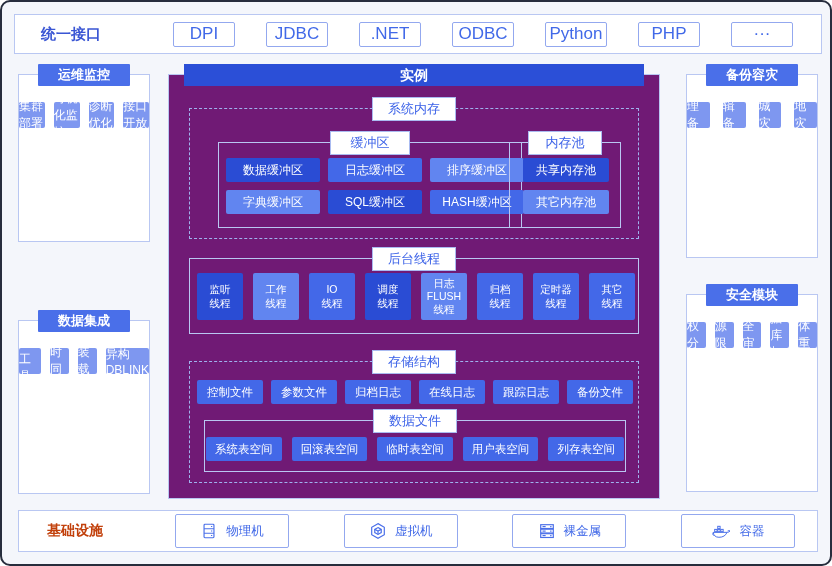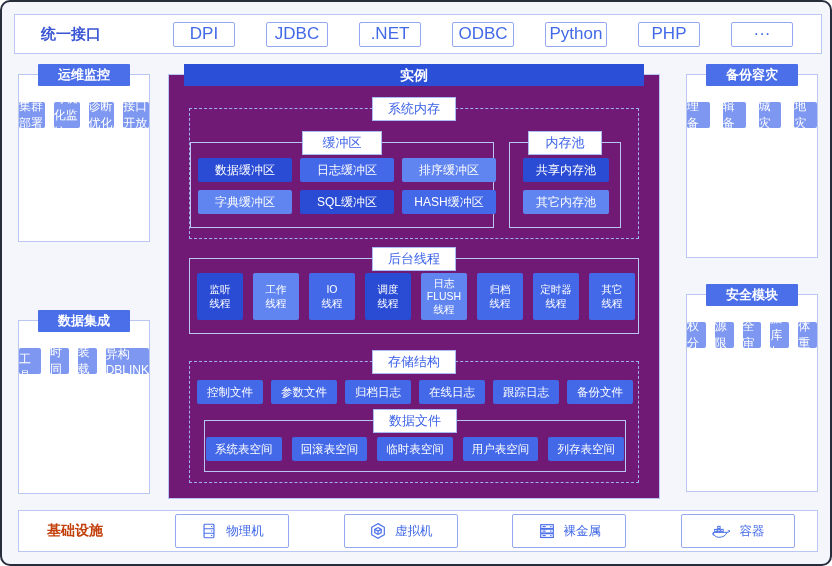--- a/index.html
+++ b/index.html
@@ -38,21 +38,21 @@
 
   
   .center { position:absolute; left:166px; top:72px; width:492px; height:425px;
             background:#701a75; border:1px solid #b9c7f2; }
   .instance-bar { position:absolute; top:-11px; left:50%; transform:translateX(-50%);
                   width:460px; height:22px; background:#2b4fd7; color:#fff; font-weight:bold;
                   font-size:14px; text-align:center; line-height:22px; z-index:3; }
 
   .sysmem { position:absolute; left:20px; top:33px; width:450px; height:131px;
             border:1px dashed #9fb2ee; }
-  .buffer-box { position:absolute; left:0; top:33px; width:304px; height:86px;
+  .buffer-box { position:absolute; left:28px; top:33px; width:304px; height:86px;
                 border:1px solid #b9c7f2; }
   .buffer-grid { position:absolute; left:7px; top:15px; display:grid;
                  grid-template-columns:repeat(3,94px); grid-auto-rows:24px; gap:8px; }
   .buffer-grid .chip { font-size:12px; }
   .pool-box { position:absolute; left:319px; top:33px; width:112px; height:86px;
               border:1px solid #b9c7f2; }
   .pool-box .pool-chips { position:absolute; left:13px; top:15px; display:flex;
                           flex-direction:column; gap:8px; }
   .pool-chips .chip { width:86px; height:24px; }
 

